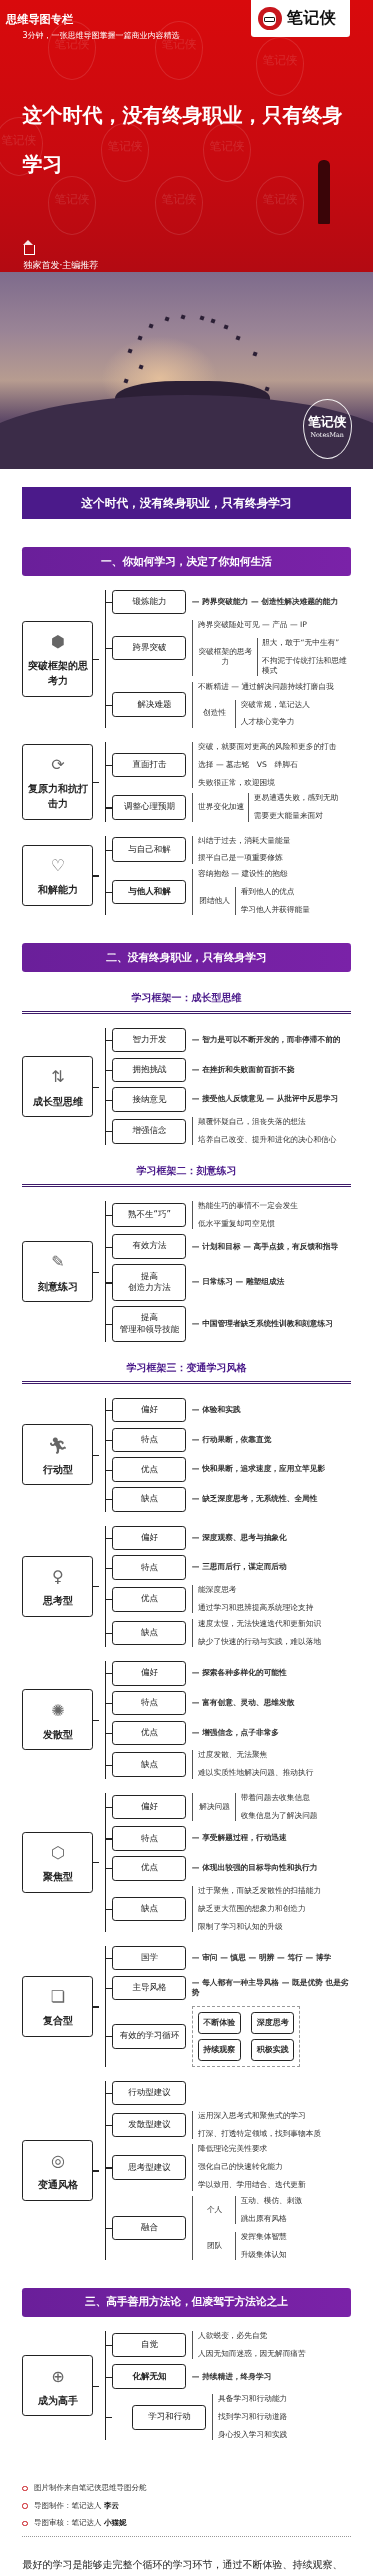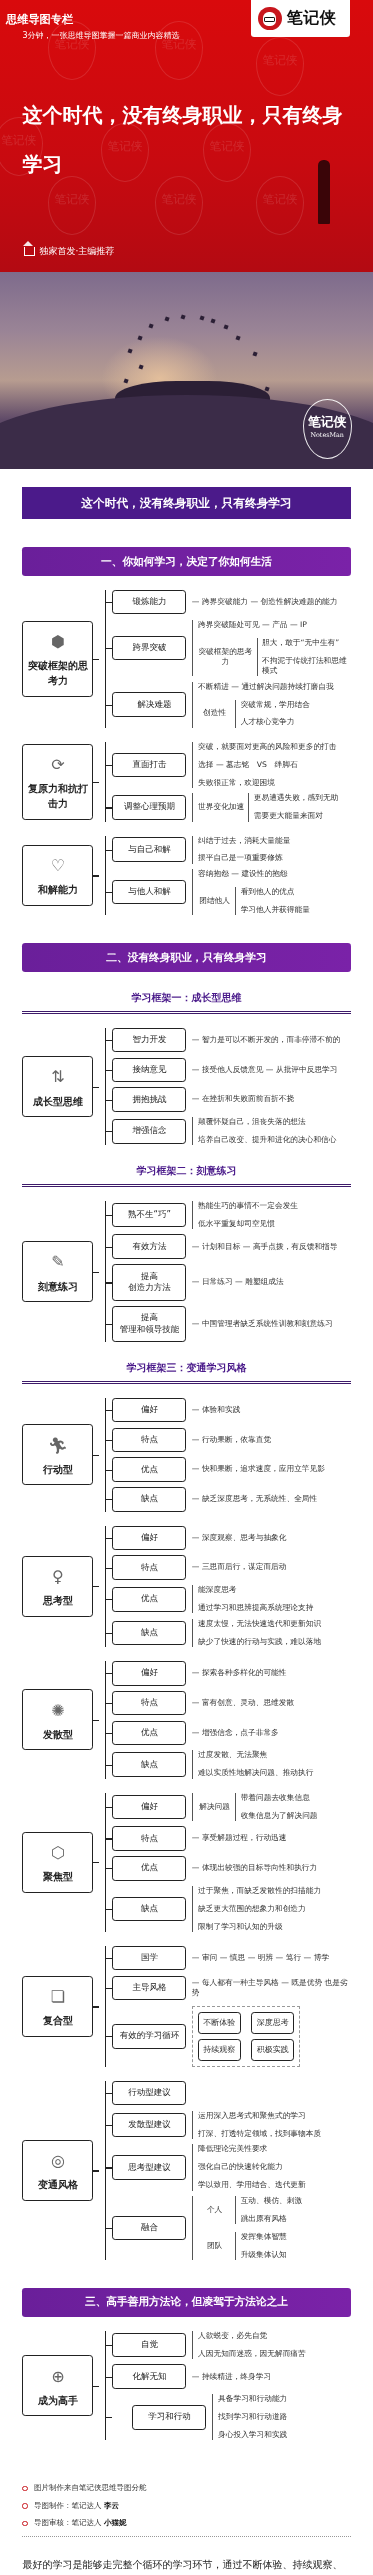--- a/index.html
+++ b/index.html
@@ -10,21 +10,21 @@
   .hero { height: 272px; background: linear-gradient(180deg, #d90a0c 0%, #c80a10 60%, #b30a12 100%); position: relative; overflow: hidden; }
   .hero .wm { position: absolute; width: 48px; height: 59px; border: 0.5px solid rgba(255,255,255,0.12); border-radius: 50% 50% 50% 50% / 45% 45% 55% 55%; color: rgba(255,255,255,0.12); font-size: 11.7px; text-align: center; padding-top: 15px; }
   .col-title { position: absolute; left: 6px; top: 11.7px; color: #fff; font-size: 11.2px; font-weight: bold; }
   .col-sub { position: absolute; left: 22.4px; top: 30px; color: #fff; font-size: 8px; }
   .brand-box { position: absolute; right: 23.5px; top: 0; width: 99px; height: 37px; background: #fff; border-radius: 0 0 3.2px 3.2px; display: flex; align-items: center; padding-left: 7.5px; gap: 5.3px; }
   .brand-logo { width: 23.5px; height: 23.5px; border-radius: 50%; background: #c8161d; position: relative; }
   .brand-logo::after { content: ""; position: absolute; left: 5.3px; top: 5.3px; width: 12.8px; height: 14px; background: #fff; border-radius: 45% 45% 40% 40%; }
   .brand-logo .glasses { position: absolute; left: 6.4px; top: 10.7px; width: 10.7px; height: 4.3px; border: 1.1px solid #111; border-radius: 1.1px; z-index: 2; }
   .brand-name { font-size: 16px; font-weight: bold; color: #111; letter-spacing: 0.5px; }
   .hero-title { position: absolute; left: 22.4px; top: 91px; width: 331px; color: #fff; font-size: 20px; font-weight: bold; line-height: 49px; }
-  .exclusive { position: absolute; left: 23.5px; top: 245px; color: #fff; font-size: 9px; display: flex; align-items: center; gap: 4.3px; }
+  .exclusive { position: absolute; left: 23.5px; top: 245px; color: #fff; font-size: 9px; display: flex; gap: 4.3px; flex-direction: column; }
   .crown { width: 11.7px; height: 9.6px; border: 1.1px solid #fff; border-top: none; position: relative; }
   .crown::before { content: ""; position: absolute; left: -1.1px; top: -5.3px; width: 0; height: 0; border-left: 5.9px solid transparent; border-right: 5.9px solid transparent; border-bottom: 5.3px solid #fff; opacity: 0.9; }
   .silhouette { position: absolute; right: 43px; top: 160px; width: 11.7px; height: 64px; background: #3a0508; border-radius: 5.3px 5.3px 1.1px 1.1px; }
 
   .photo { height: 197px; background: linear-gradient(180deg, #7e6b8c 0%, #9a8496 30%, #b79c90 55%, #5f4a68 75%, #3e2f4d 100%); position: relative; overflow: hidden; }
   .photo .glow { position: absolute; left: 101px; top: 64px; width: 117px; height: 85px; background: radial-gradient(ellipse at center, rgba(245,205,160,0.7) 0%, rgba(245,205,160,0) 70%); }
   .photo .hill { position: absolute; left: -32px; right: -32px; bottom: -43px; height: 117px; background: #3b2c48; border-radius: 50% 50% 0 0; }
   .photo .crowd { position: absolute; left: 115px; top: 109px; width: 155px; height: 43px; background: #2b1f35; border-radius: 40% 40% 3.2px 3.2px; }
   .photo .cap { position: absolute; width: 4.3px; height: 4.3px; background: #2b1f35; transform: rotate(20deg); }
   .photo-logo { position: absolute; right: 21.3px; bottom: 9.6px; width: 49px; height: 60px; border: 1.1px solid rgba(255,255,255,0.9); border-radius: 50% 50% 50% 50% / 45% 45% 55% 55%; color: #fff; text-align: center; padding-top: 14px; }
@@ -42,21 +42,21 @@
   .mm { display: flex; align-items: center; margin-top: 14px; position: relative; }
   .root { width: 71px; flex: 0 0 71px; border: 1.1px solid #222; border-radius: 3.2px; padding: 7.5px 3.2px; text-align: center; background: #fff; }
   .root .ico { height: 24.5px; display: flex; align-items: center; justify-content: center; margin-bottom: 4.3px; color: #666; font-size: 16px; }
   .root .lbl { font-size: 10px; font-weight: bold; line-height: 1.5; }
   .branches { margin-left: 11.7px; border-left: 1.1px solid #222; position: relative; display: flex; flex-direction: column; gap: 5.3px; padding: 0; }
   .mm > .connector { width: 5.3px; height: 1.1px; background: #222; position: absolute; left: 71px; top: 50%; }
   .branch { display: flex; align-items: center; position: relative; padding-left: 6.4px; }
   .branch::before { content: ""; position: absolute; left: 0; top: 50%; width: 6.4px; height: 1.1px; background: #222; }
   .node { width: 74px; flex: 0 0 74px; border: 1.1px solid #222; border-radius: 3.2px; padding: 5.3px 2.1px; text-align: center; font-size: 8.5px; background: #fff; line-height: 1.4; }
   .leaves { margin-left: 5.3px; padding-left: 5.3px; border-left: 0.5px solid #555; display: flex; flex-direction: column; gap: 7.5px; font-size: 7.7px; color: #333; position: relative; }
-  .leaves.single { border-left: none; padding-left: 0; }
+  .leaves.single { border-left: none; padding-left: 0; font-weight: bold; }
   .leaves.single .leaf::before { content: "— "; color: #333; }
   .leaf { line-height: 1.35; }
   .sub { display: flex; align-items: center; gap: 4.3px; }
   .sub .sublbl { min-width: 33px; text-align: center; line-height: 1.35; }
   .sub .sublist { border-left: 0.5px solid #555; padding-left: 4.3px; display: flex; flex-direction: column; gap: 7.5px; }
   .dash-box { border: 0.5px dashed #999; padding: 5.3px; display: grid; grid-template-columns: 1fr 1fr; gap: 5.3px 10.7px; }
   .dash-box .node { width: auto; flex: none; font-size: 8px; padding: 4.3px; }
 
   .footer-notes { margin-top: 43px; padding-left: 0; }
   .note { display: flex; align-items: center; gap: 6.4px; font-size: 7.5px; color: #333; margin-bottom: 7.5px; }
@@ -150,21 +150,21 @@
                 </div>
               </div>
             </div>
             <div class="branch">
               <div class="node" style="white-space: pre-line; padding-left: 12px;">解决难题</div>
               <div class="leaves">
                 <div class="leaf">不断精进 — 通过解决问题持续打磨自我</div>
                 <div class="sub">
                   <div class="sublbl">创造性</div>
                   <div class="sublist">
-                    <div class="leaf">突破常规，学用结合</div>
+                    <div class="leaf">突破常规，笔记达人</div>
                     <div class="leaf">人才核心竞争力</div>
                   </div>
                 </div>
               </div>
             </div>
           </div>
         </div>
         <div class="mm">
           <div class="root">
             <div class="ico">⟳</div>
@@ -202,21 +202,21 @@
           <div class="connector"></div>
           <div class="branches">
             <div class="branch">
               <div class="node" style="white-space: pre-line;">与自己和解</div>
               <div class="leaves">
                 <div class="leaf">纠结于过去，消耗大量能量</div>
                 <div class="leaf">摆平自己是一项重要修炼</div>
               </div>
             </div>
             <div class="branch">
-              <div class="node" style="white-space: pre-line;">与他人和解</div>
+              <div class="node" style="white-space: pre-line; font-weight: bold;">与他人和解</div>
               <div class="leaves">
                 <div class="leaf">容纳抱怨 — 建设性的抱怨</div>
                 <div class="sub">
                   <div class="sublbl">团结他人</div>
                   <div class="sublist">
                     <div class="leaf">看到他人的优点</div>
                     <div class="leaf">学习他人并获得能量</div>
                   </div>
                 </div>
               </div>
@@ -233,29 +233,29 @@
           </div>
           <div class="connector"></div>
           <div class="branches">
             <div class="branch">
               <div class="node" style="white-space: pre-line;">智力开发</div>
               <div class="leaves single">
                 <div class="leaf">智力是可以不断开发的，而非停滞不前的</div>
               </div>
             </div>
             <div class="branch">
+              <div class="node" style="white-space: pre-line;">拥抱挑战</div>
+              <div class="leaves single">
+                <div class="leaf">在挫折和失败面前百折不挠</div>
+              </div>
+            </div>
+            <div class="branch">
               <div class="node" style="white-space: pre-line;">接纳意见</div>
               <div class="leaves single">
                 <div class="leaf">接受他人反馈意见 — 从批评中反思学习</div>
-              </div>
-            </div>
-            <div class="branch">
-              <div class="node" style="white-space: pre-line;">拥抱挑战</div>
-              <div class="leaves single">
-                <div class="leaf">在挫折和失败面前百折不挠</div>
               </div>
             </div>
             <div class="branch">
               <div class="node" style="white-space: pre-line;">增强信念</div>
               <div class="leaves">
                 <div class="leaf">颠覆怀疑自己，沮丧失落的想法</div>
                 <div class="leaf">培养自己改变、提升和进化的决心和信心</div>
               </div>
             </div>
           </div>
@@ -270,21 +270,21 @@
           <div class="connector"></div>
           <div class="branches">
             <div class="branch">
               <div class="node" style="white-space: pre-line;">熟不生“巧”</div>
               <div class="leaves">
                 <div class="leaf">熟能生巧的事情不一定会发生</div>
                 <div class="leaf">低水平重复却司空见惯</div>
               </div>
             </div>
             <div class="branch">
-              <div class="node" style="white-space: pre-line;">有效方法</div>
+              <div class="node" style="white-space: pre-line; font-family: Liberation Mono, monospace;">有效方法</div>
               <div class="leaves single">
                 <div class="leaf">计划和目标 — 高手点拨，有反馈和指导</div>
               </div>
             </div>
             <div class="branch">
               <div class="node" style="white-space: pre-line;">提高
 创造力方法</div>
               <div class="leaves single">
                 <div class="leaf">日常练习 — 雕塑组成法</div>
               </div>
@@ -530,21 +530,21 @@
           <div class="connector"></div>
           <div class="branches">
             <div class="branch">
               <div class="node" style="white-space: pre-line;">自觉</div>
               <div class="leaves">
                 <div class="leaf">人欲蜕变，必先自觉</div>
                 <div class="leaf">人因无知而迷惑，因无解而痛苦</div>
               </div>
             </div>
             <div class="branch">
-              <div class="node" style="white-space: pre-line;">化解无知</div>
+              <div class="node" style="white-space: pre-line; font-weight: bold;">化解无知</div>
               <div class="leaves single">
                 <div class="leaf">持续精进，终身学习</div>
               </div>
             </div>
             <div class="branch">
               <div class="node" style="white-space: pre-line; margin-left: 20px;">学习和行动</div>
               <div class="leaves">
                 <div class="leaf">具备学习和行动能力</div>
                 <div class="leaf">找到学习和行动道路</div>
                 <div class="leaf">身心投入学习和实践</div>

